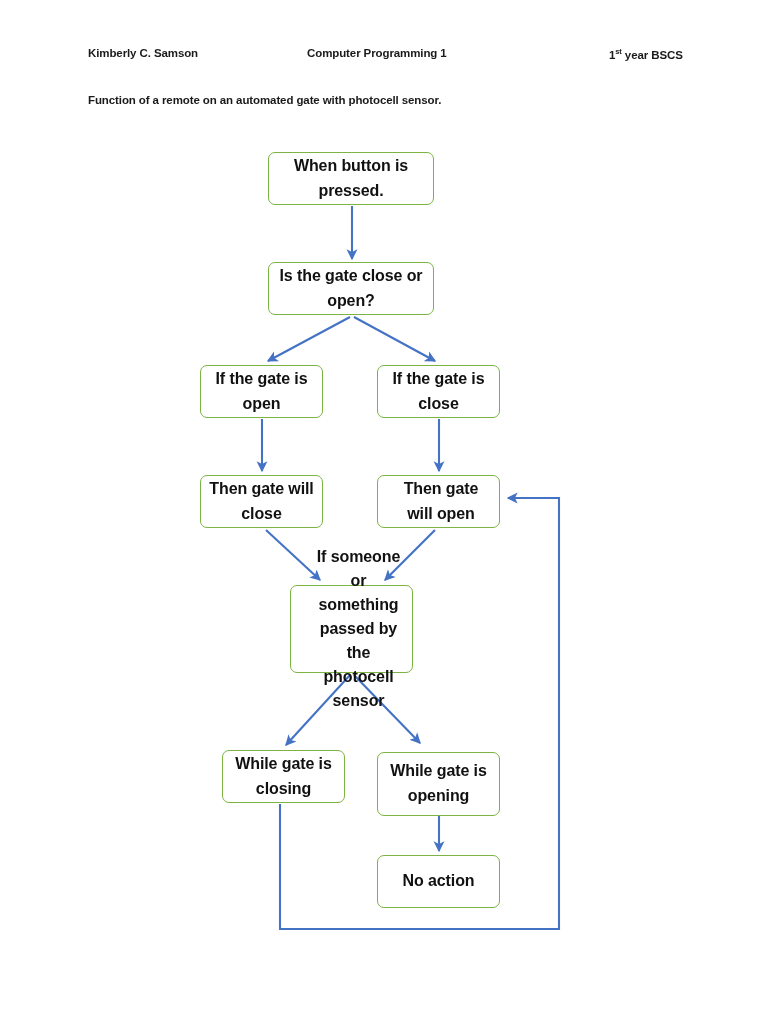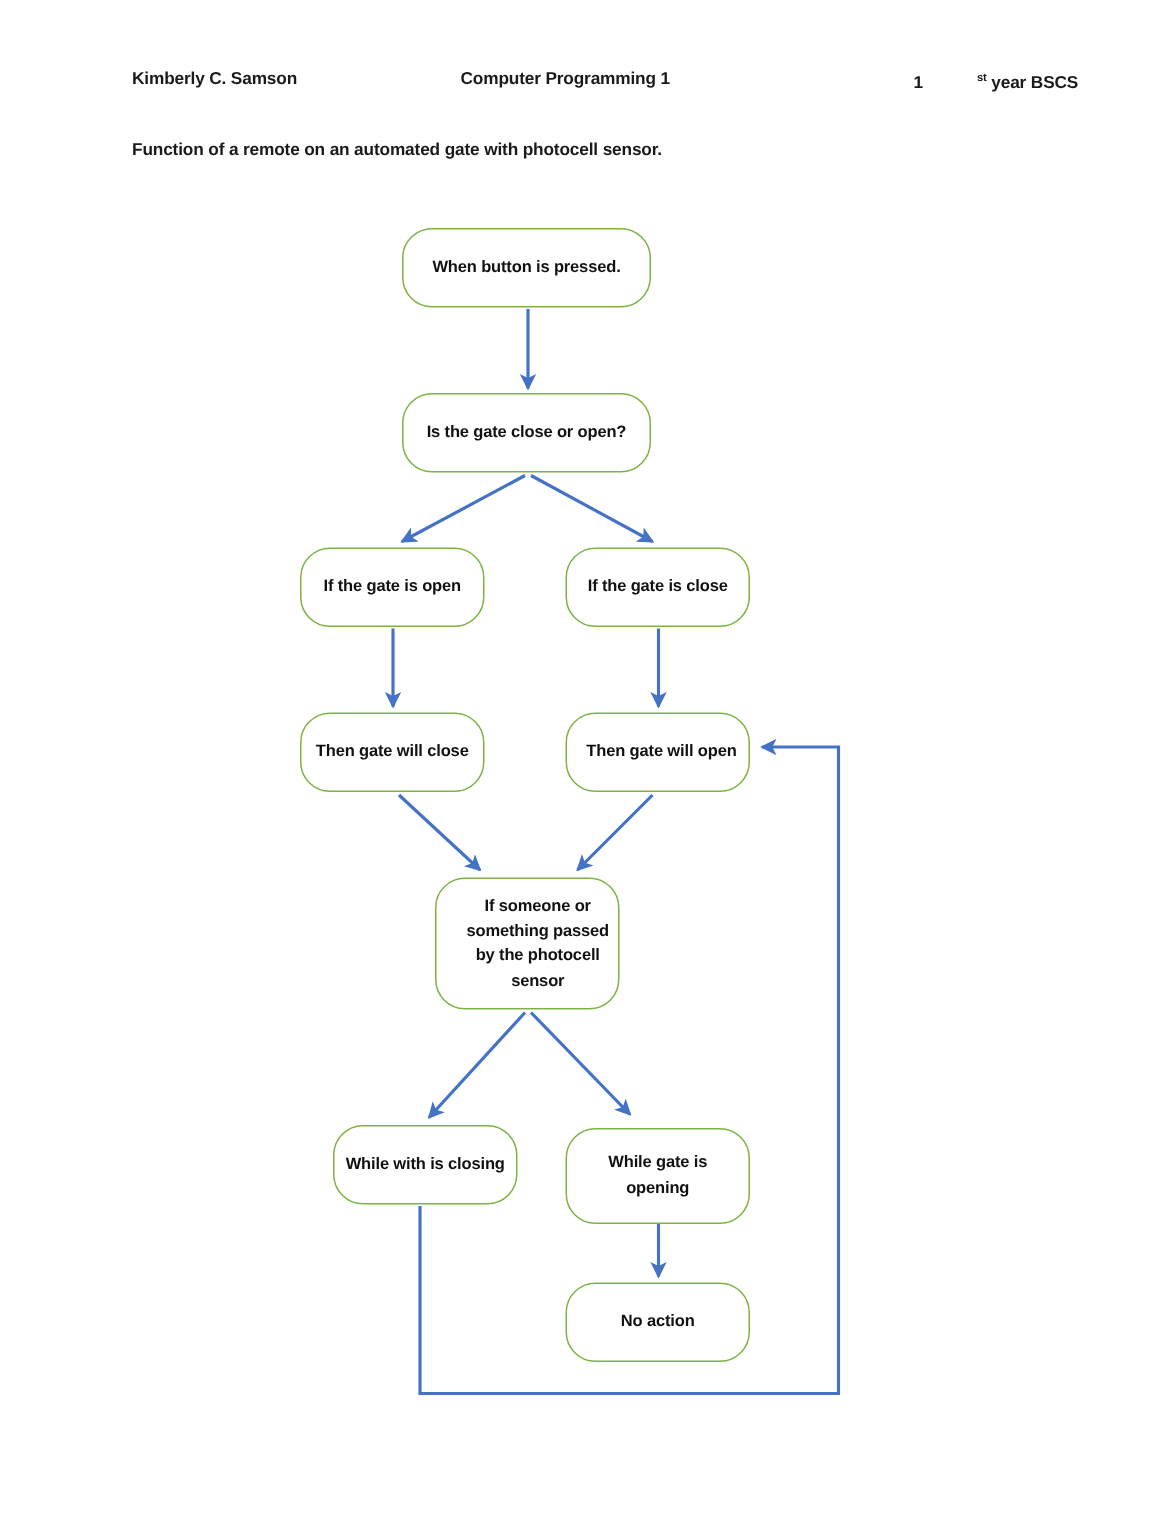--- a/index.html
+++ b/index.html
@@ -29,45 +29,45 @@
     position: absolute;
     font-size: 11.5px;
     font-weight: bold;
     color: #1a1a1a;
     white-space: nowrap;
     letter-spacing: -0.1px;
   }
   #hdr-name  { left: 88px;  top: 47px; }
   #hdr-course{ left: 307px; top: 47px; }
   #hdr-year  { left: 609px; top: 47px; }
-  #hdr-year sup { font-size: 7.5px; vertical-align: super; margin-left: 36px; }
+  #hdr-year sup { font-size: 7.5px; vertical-align: super; }
 
   #subtitle {
     position: absolute;
     left: 88px;
     top: 94px;
     font-size: 11.5px;
     font-weight: bold;
     color: #1a1a1a;
     white-space: nowrap;
     letter-spacing: -0.1px;
   }
 
   
   .node {
     position: absolute;
     box-sizing: border-box;
     border: 1.3px solid #7CB342;
-    border-radius: 20px;
+    border-radius: 7px;
     background: #ffffff;
     display: flex;
     align-items: center;
     justify-content: center;
     text-align: center;
-    font-size: 11px;
+    font-size: 16px;
     font-weight: bold;
     color: #111111;
     line-height: 1.55;
     padding: 2px 6px;
     letter-spacing: -0.1px;
   }
   .node span { display: block; width: 100%; }
 
   
   #wires {
@@ -141,21 +141,21 @@
 
   <div class="node" style="left:377px; top:475px; width:123px; height:53px;padding-left:11px;">
     <span>Then gate will open</span>
   </div>
 
   <div class="node" style="left:290px; top:585px; width:123px; height:88px; line-height:1.5;padding-left:20px;">
     <span>If someone or something passed by the photocell sensor</span>
   </div>
 
   <div class="node" style="left:222px; top:750px; width:123px; height:53px;">
-    <span>While with is closing</span>
+    <span>While gate is closing</span>
   </div>
 
   <div class="node" style="left:377px; top:752px; width:123px; height:64px;">
     <span>While gate is opening</span>
   </div>
 
   <div class="node" style="left:377px; top:855px; width:123px; height:53px;">
     <span>No action</span>
   </div>
 

